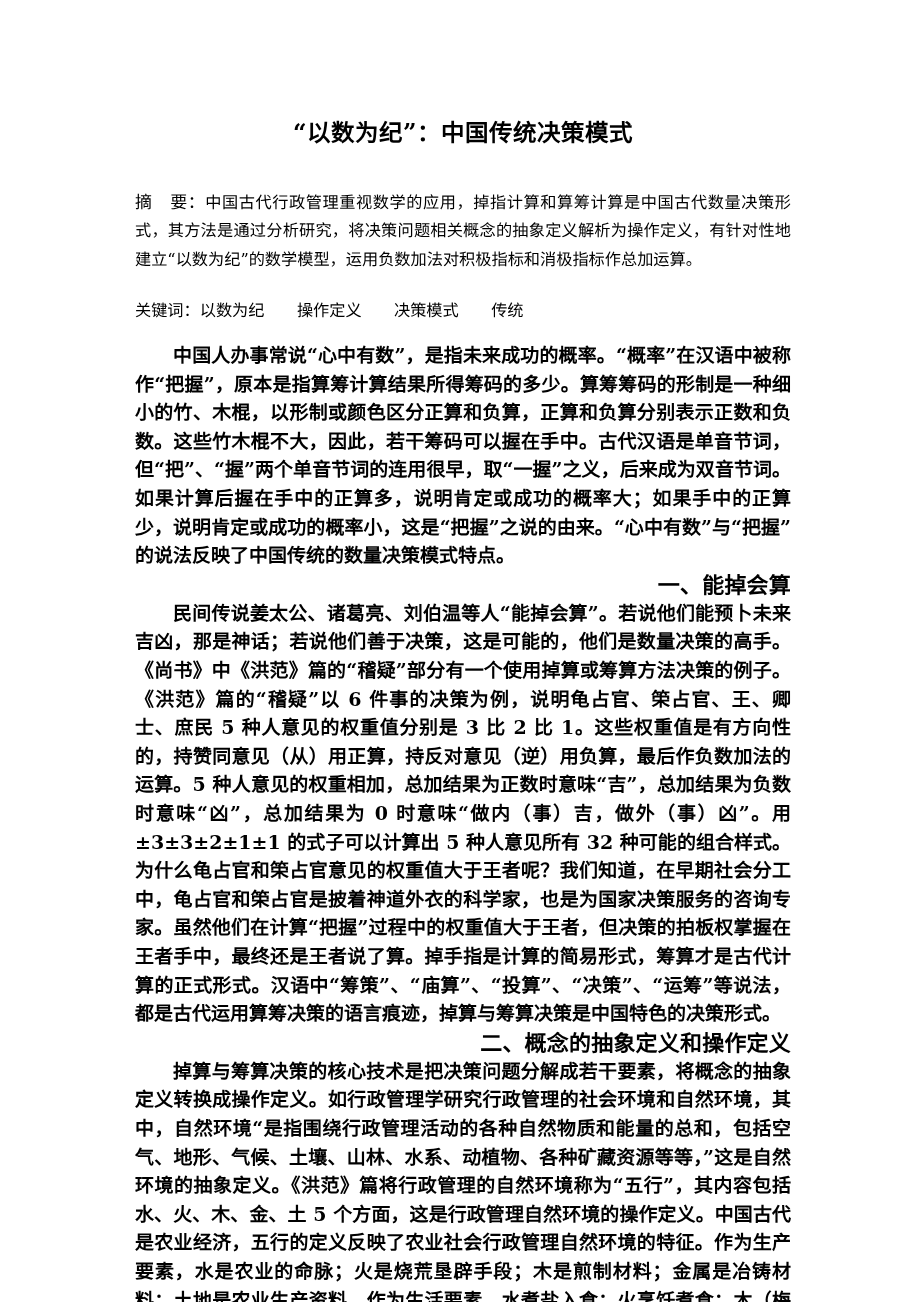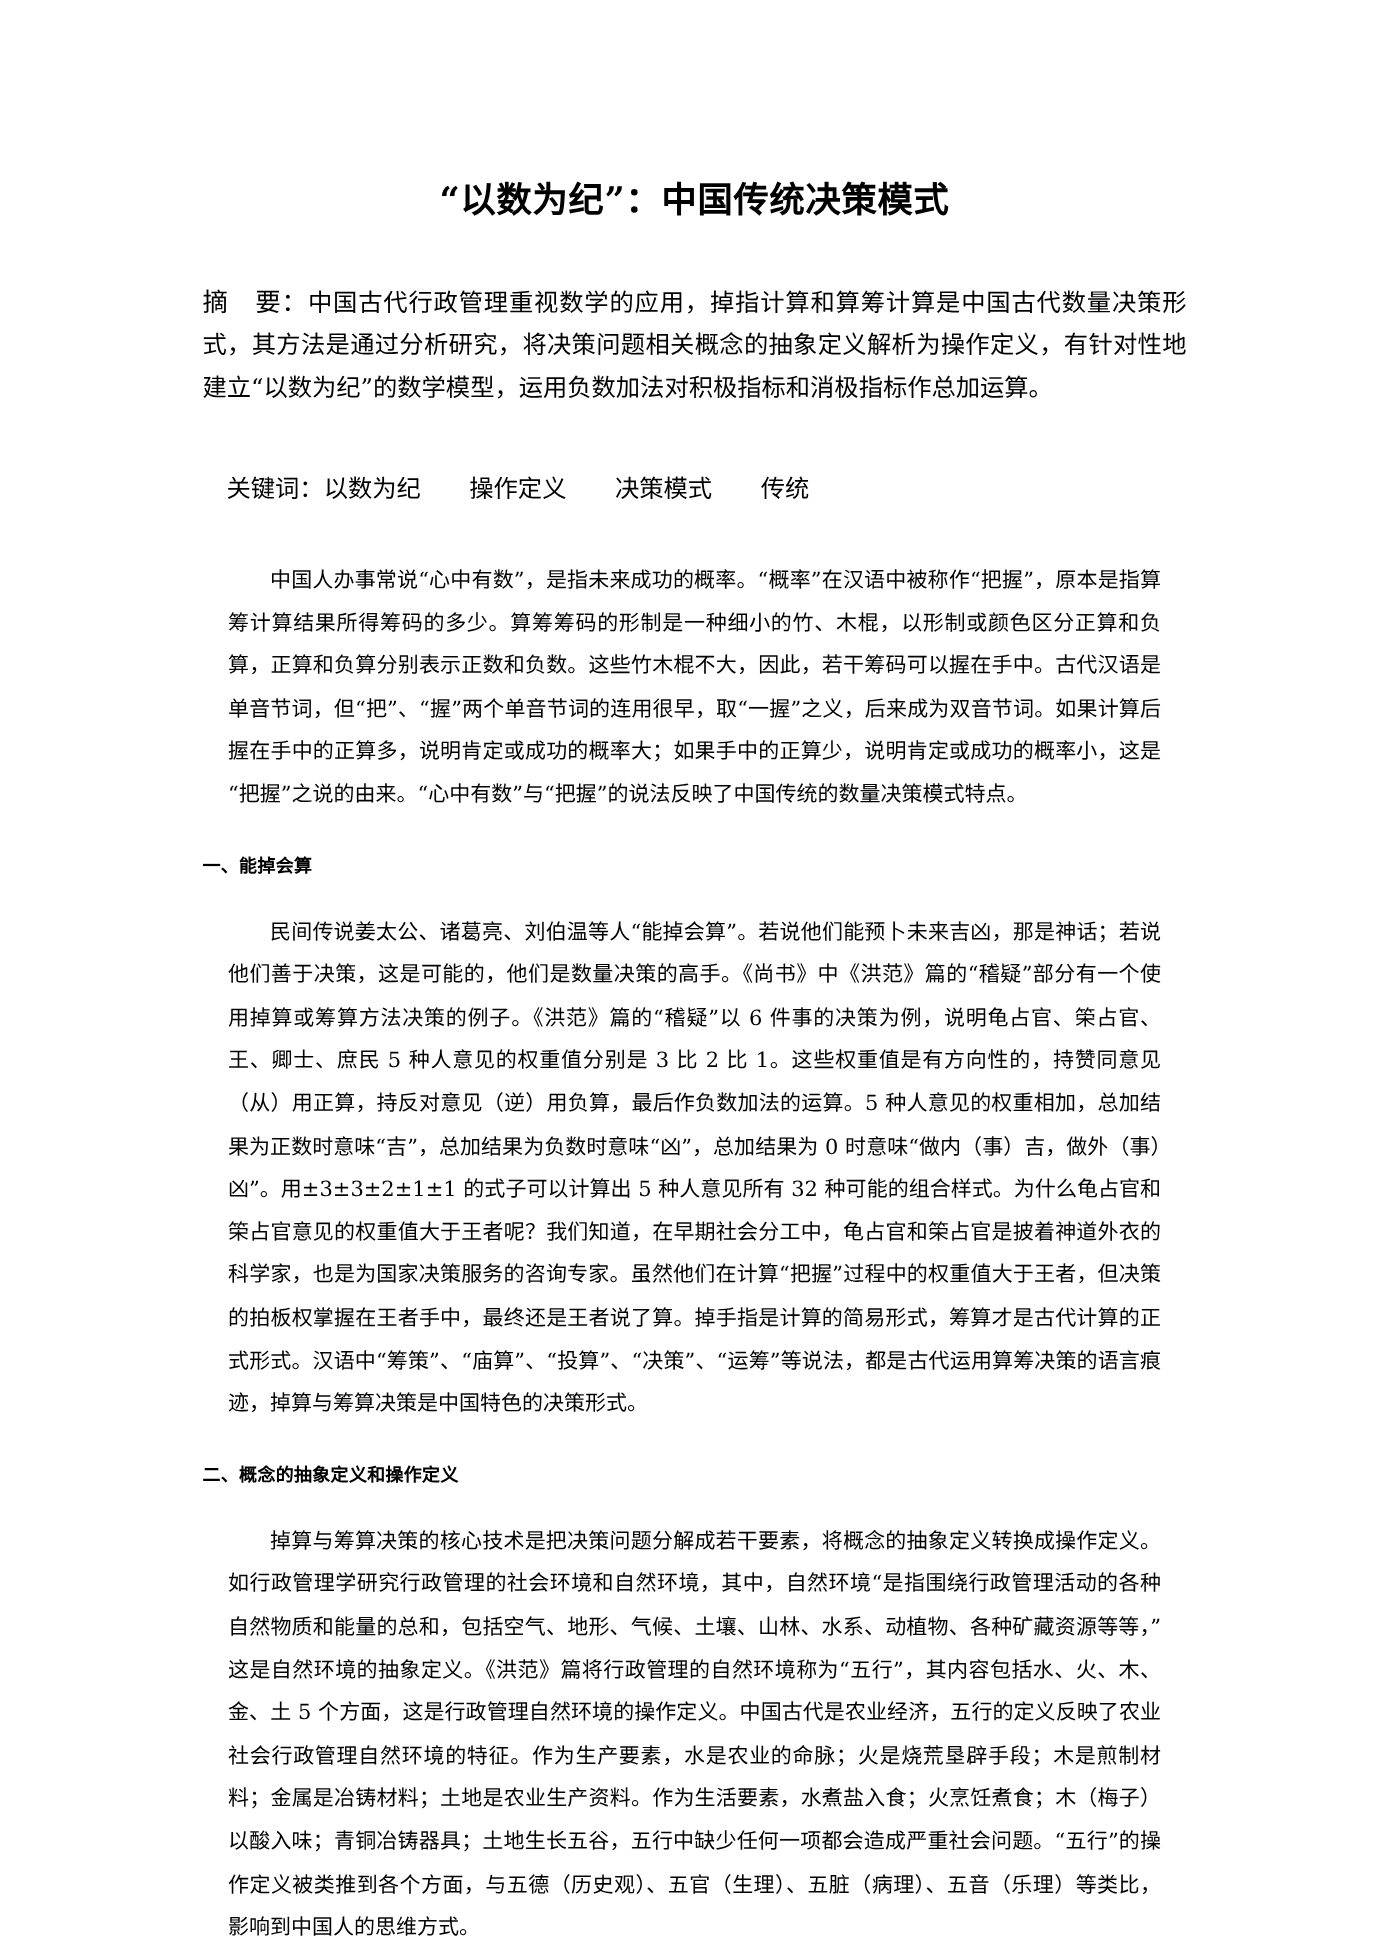--- a/index.html
+++ b/index.html
@@ -67,56 +67,57 @@
     text-align: justify;
     text-justify: inter-ideograph;
     text-align-last: left;
   }
   .abstract-label {
     white-space: pre;
     font-size: 17px;
   }
 
   .keywords-block {
-    margin: 16px;
+    margin: 0;
     padding-top: 22px;
   }
   .keywords-para {
     margin: 0;
     font-size: 16.2px;
     line-height: 28.6px;
     text-align: left;
   }
   .kw-sep {
     white-space: pre;
   }
 
   
   .body-para {
-    margin: 17px;
+    margin: 0;
     padding-top: 16px;
-    font-size: 14px;
+    font-size: 19px;
     line-height: 28.6px;
     text-indent: 2em;
     text-align: justify;
     text-justify: inter-ideograph;
     text-align-last: left;
+    font-weight: bold;
   }
 
   .body-para.tight {
     padding-top: 0;
   }
 
   .section-heading {
     margin: 0;
     padding-top: 2px;
-    font-size: 12px;
+    font-size: 22px;
     line-height: 27px;
     font-weight: 700;
-    text-align: left;
+    text-align: right;
     font-family: "DejaVu Sans", "Liberation Sans", sans-serif;
     letter-spacing: 0.2px;
   }
 </style>
 </head>
 <body>
 
 <div class="page">
   <div class="content">
 

